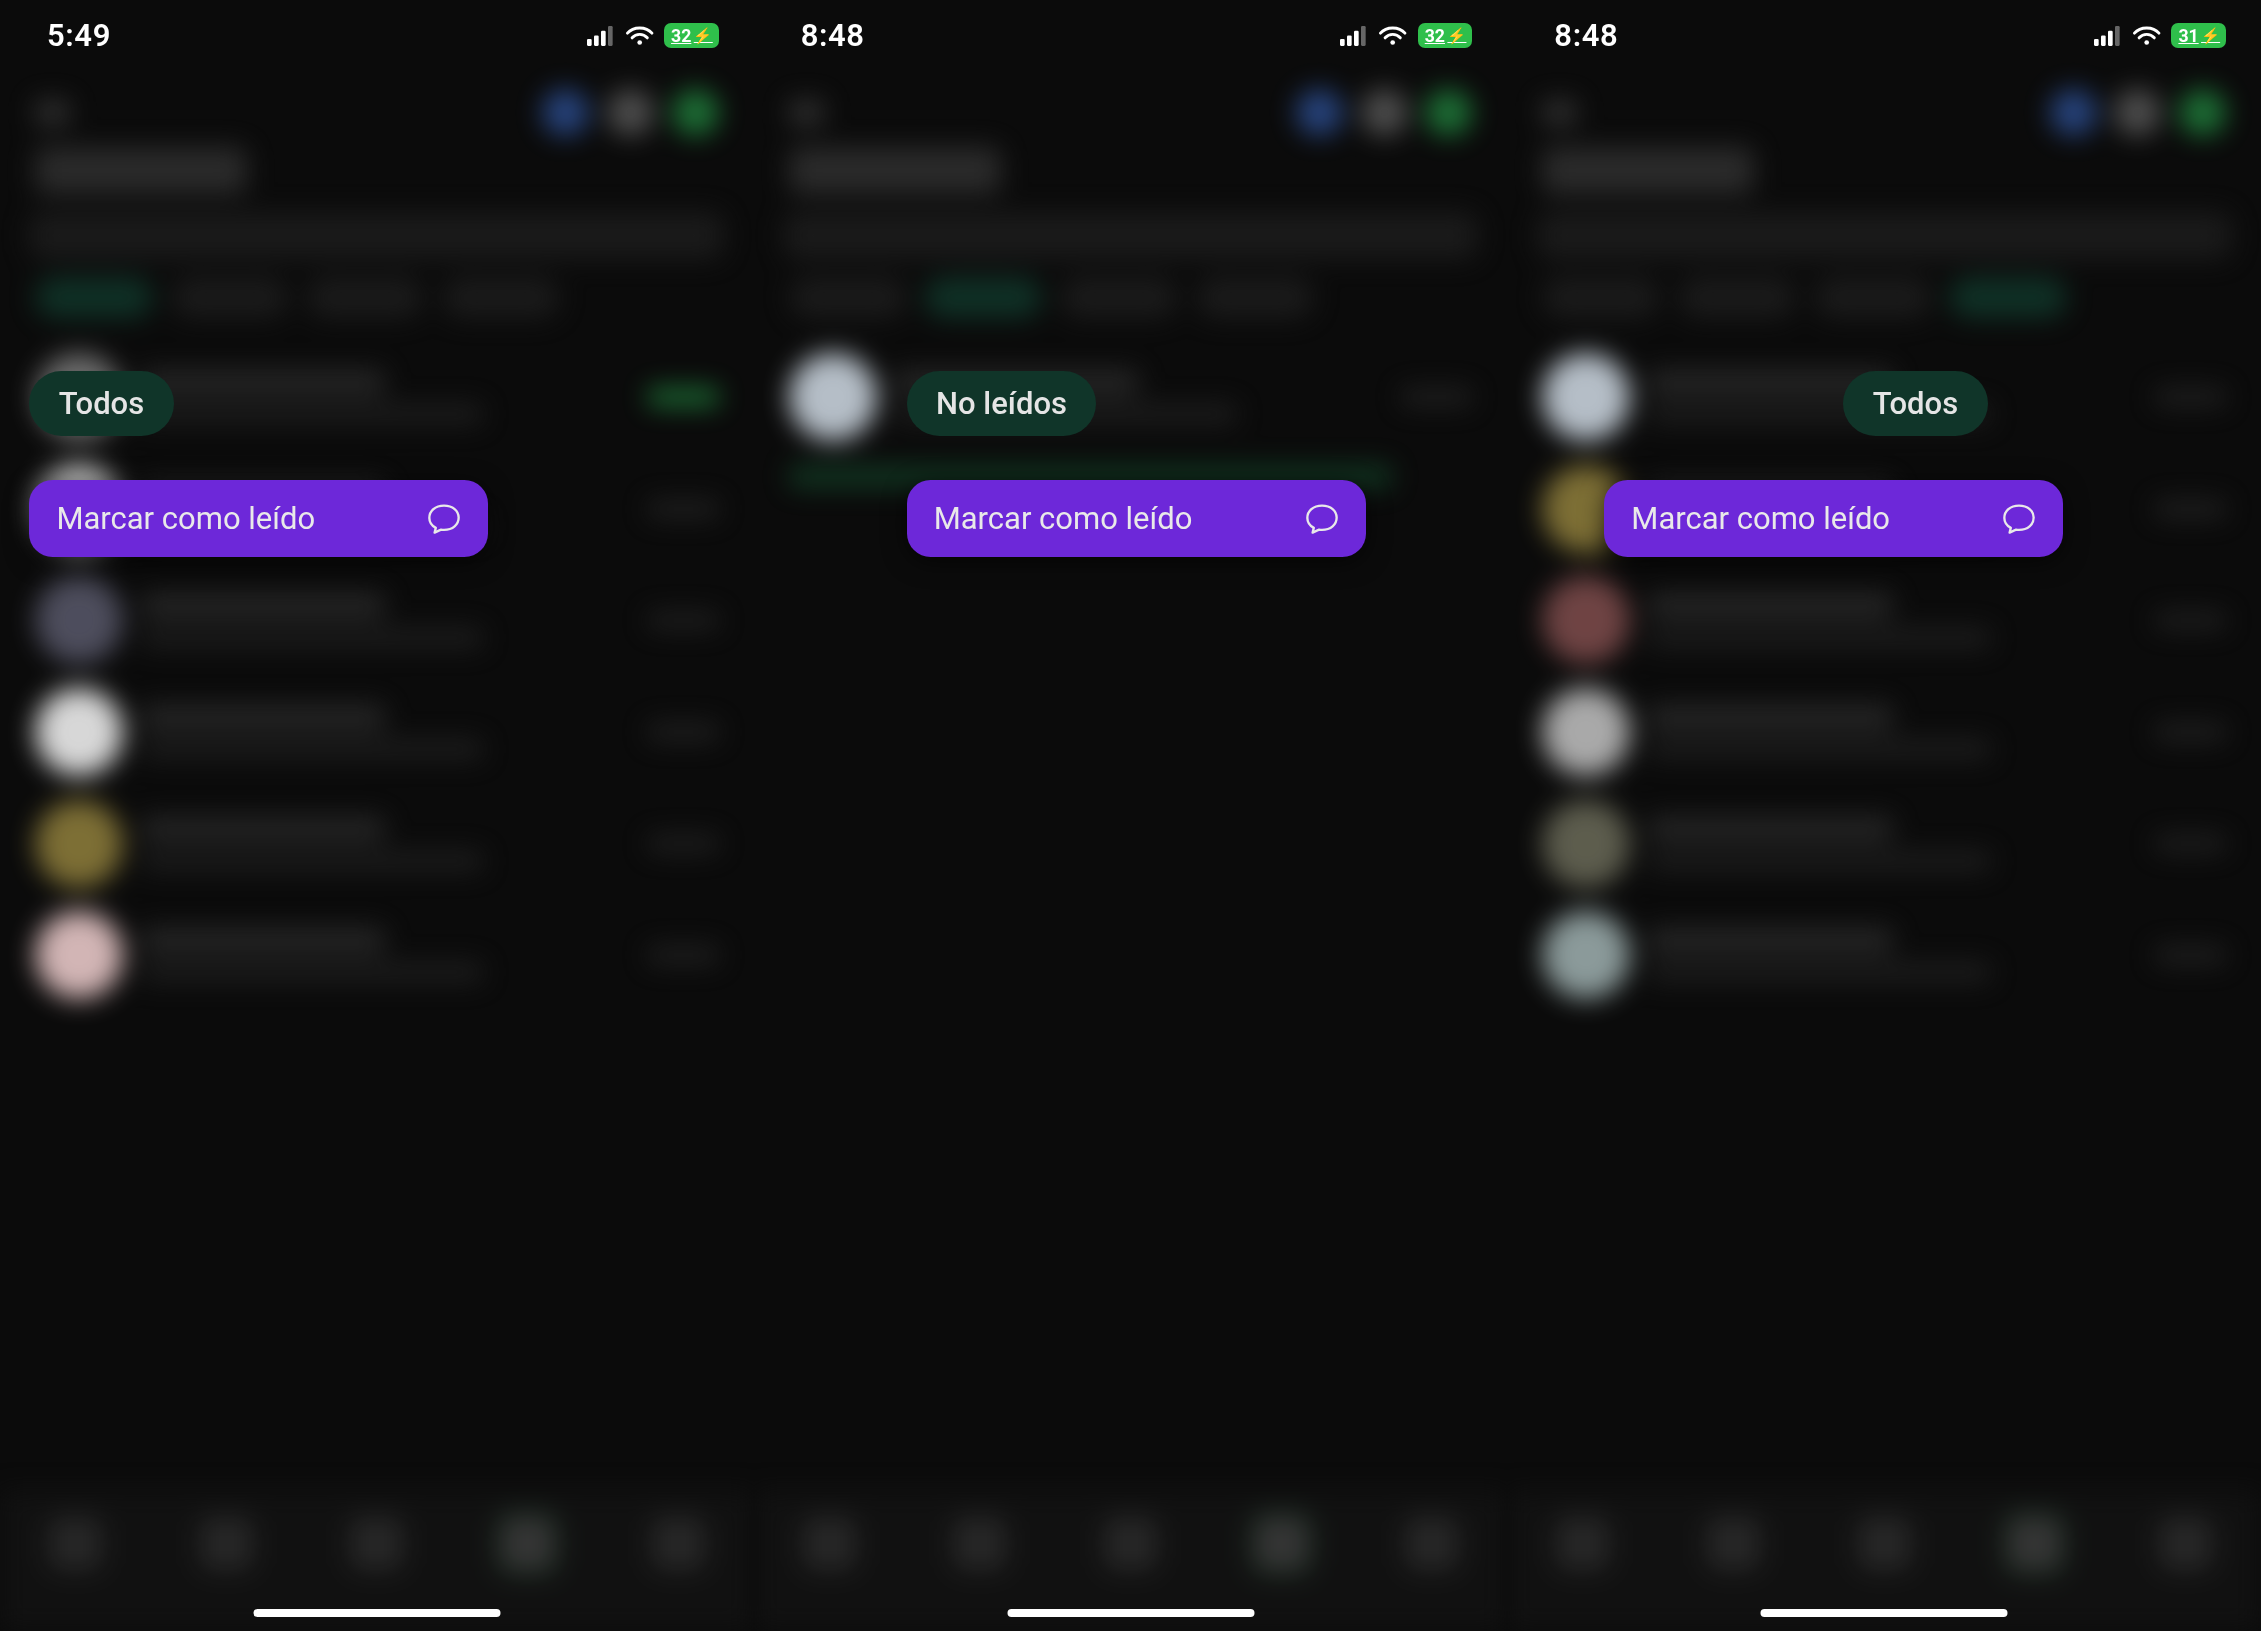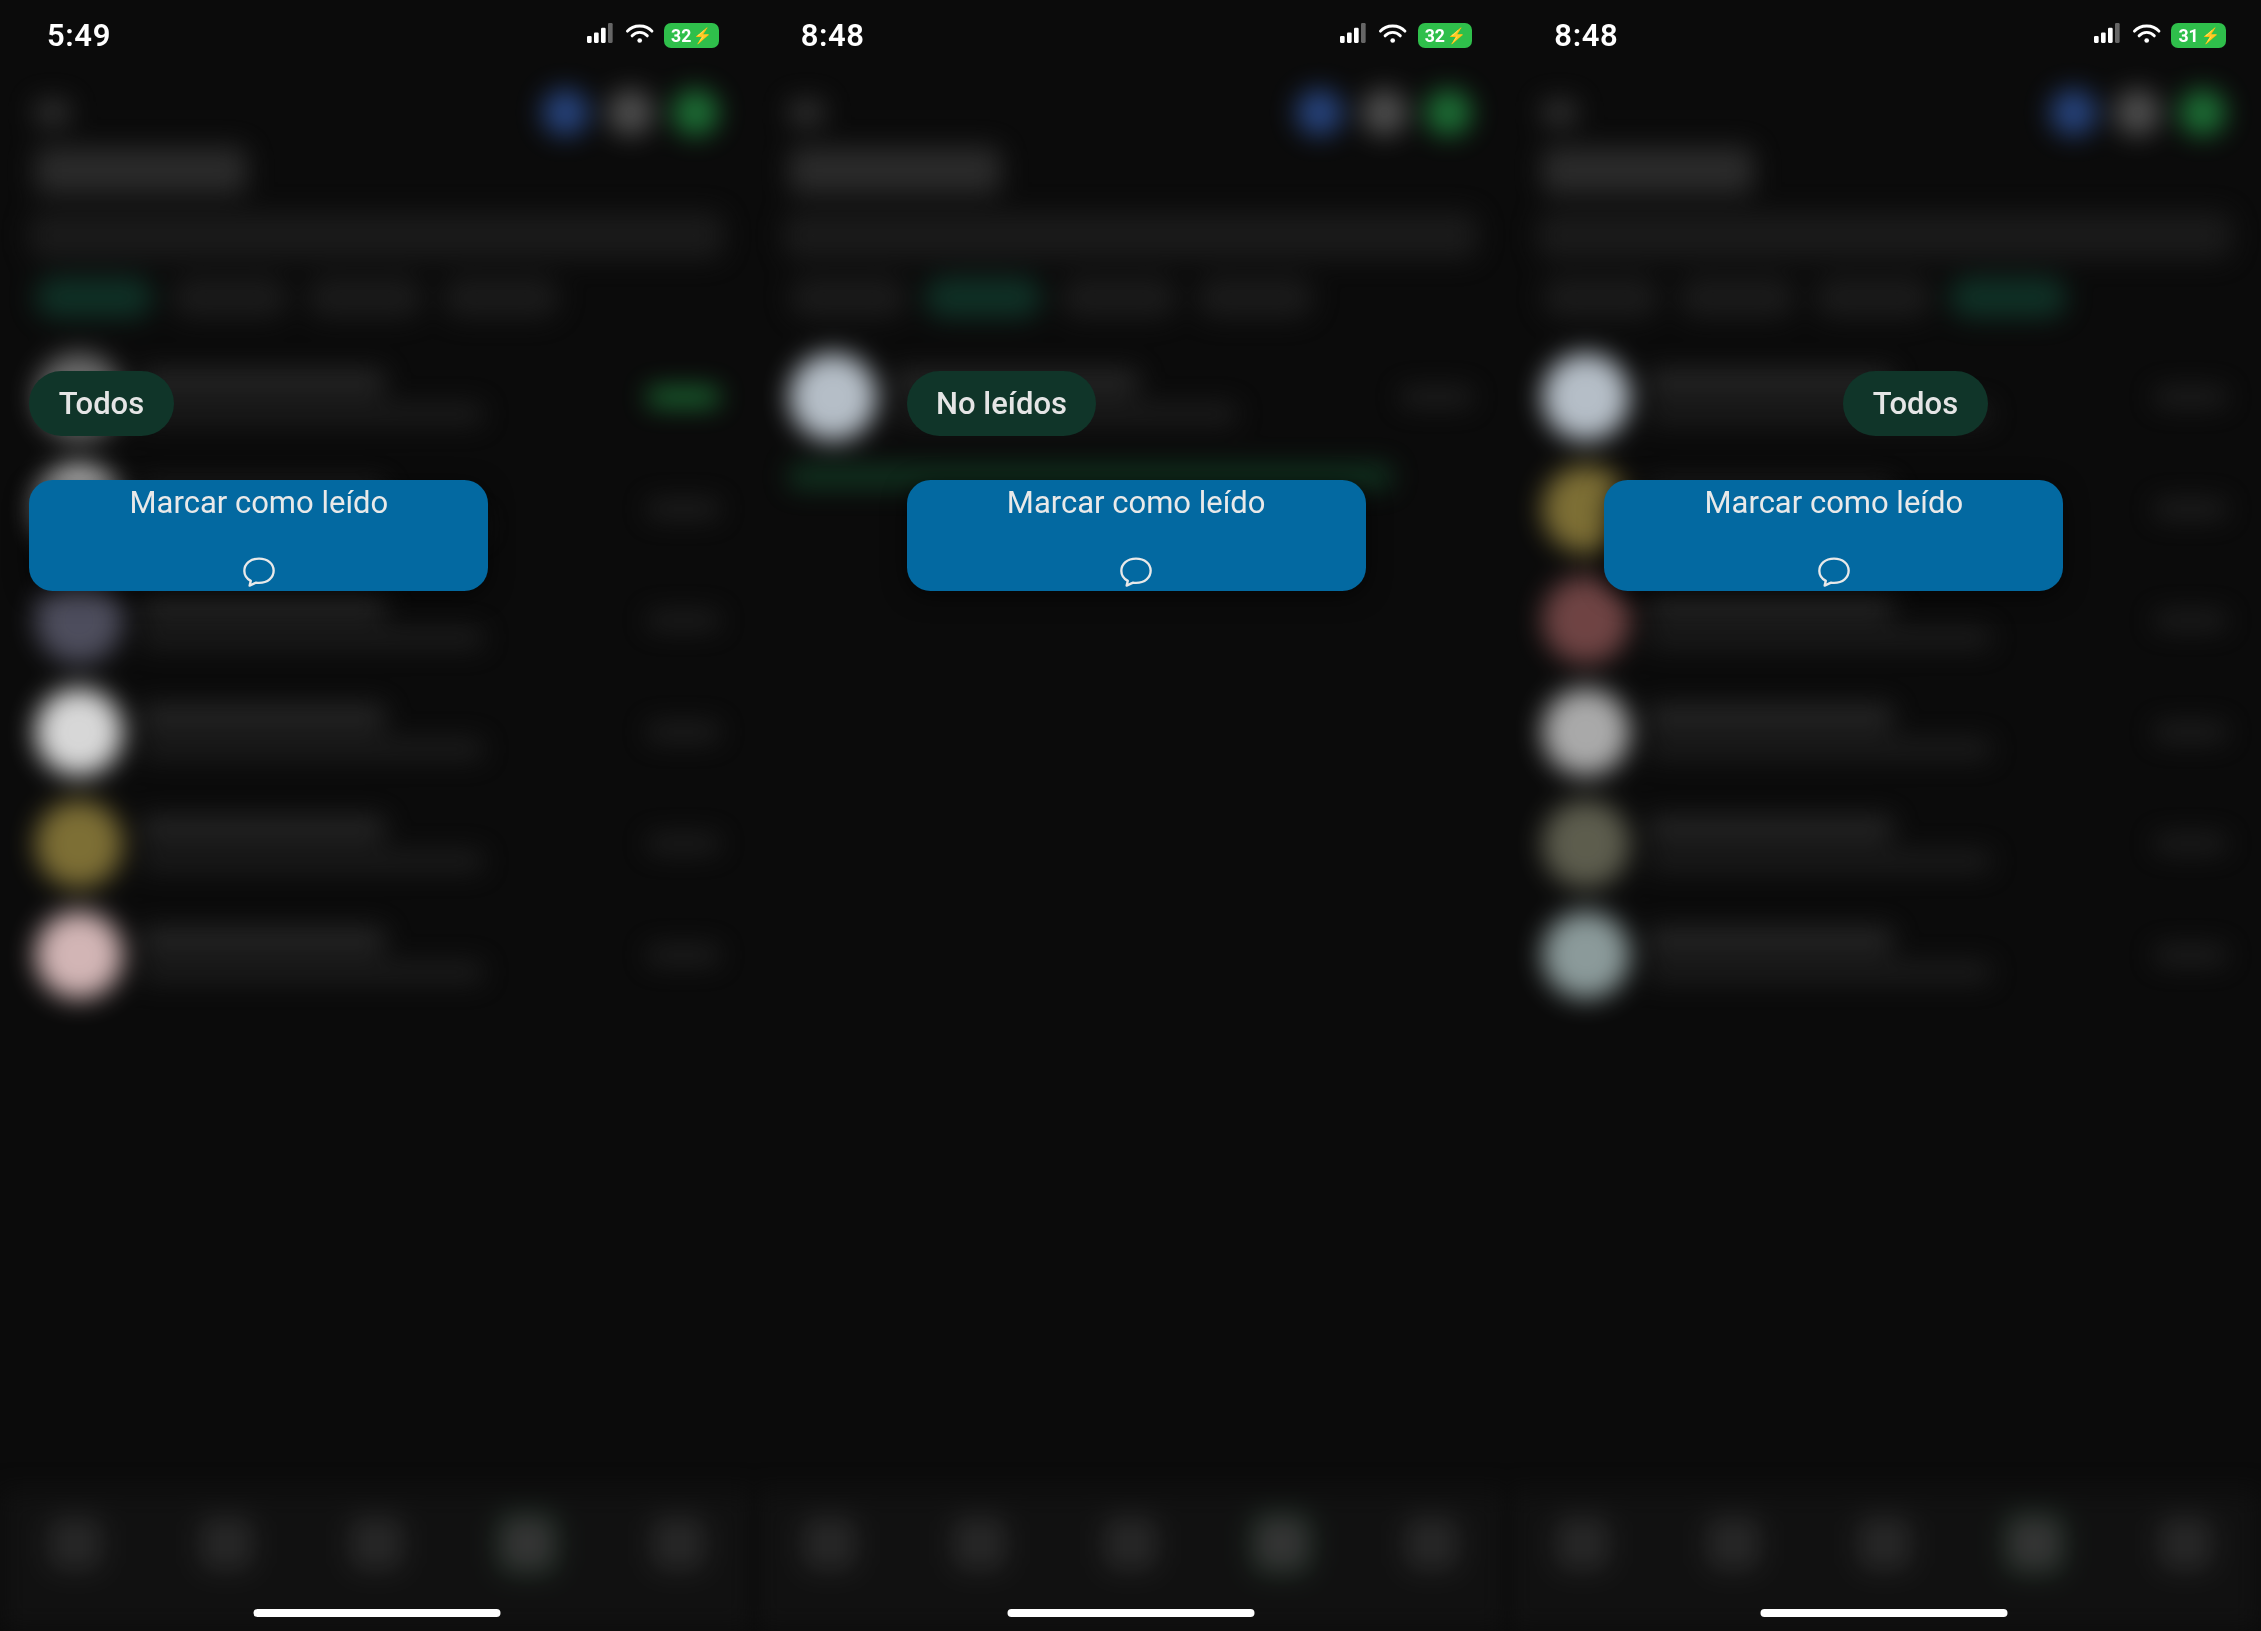--- a/index.html
+++ b/index.html
@@ -21,21 +21,21 @@
   .status-bar {
     height: 71px;
     display: flex;
     align-items: center;
     justify-content: space-between;
     padding: 0 35px 0 47px;
     color: #fff;
     font-weight: 600;
   }
   .status-time { font-size: 31px; letter-spacing: 0.6px; }
-  .status-right { display: flex; gap: 10px; }
+  .status-right { display: flex; align-items: center; gap: 10px; text-decoration: underline; }
   .signal-icon, .wifi-icon { display: inline-flex; }
   .battery-pill {
     display: inline-flex;
     align-items: center;
     gap: 2.4px;
     background: #2fbf4b;
     color: #fff;
     border-radius: 7px;
     padding: 2.4px 5.9px 2.4px 7px;
     font-size: 17.7px;
@@ -103,31 +103,30 @@
     background: #103529;
     color: #e5e5e5;
     font-size: 31px;
     font-weight: 500;
     padding: 14px 29.4px;
     border-radius: 41px;
     pointer-events: auto;
   }
   .context-menu {
     position: absolute;
-    background: #0369a1;
+    background: #6d28d9;
     border-radius: 23.6px;
-    padding: 4px 27px;
+    padding: 20px 27px;
     display: flex;
     align-items: center;
     justify-content: space-between;
     gap: 35px;
     min-width: 459px;
     pointer-events: auto;
     box-shadow: 0 4.7px 23.6px rgba(0,0,0,0.6);
-    flex-direction: column;
   }
   .context-menu-label {
     color: #e9e9e9;
     font-size: 31px;
     font-weight: 400;
   }
   .chat-bubble-icon { display:inline-flex; }
 
   .home-indicator {
     position:absolute;

